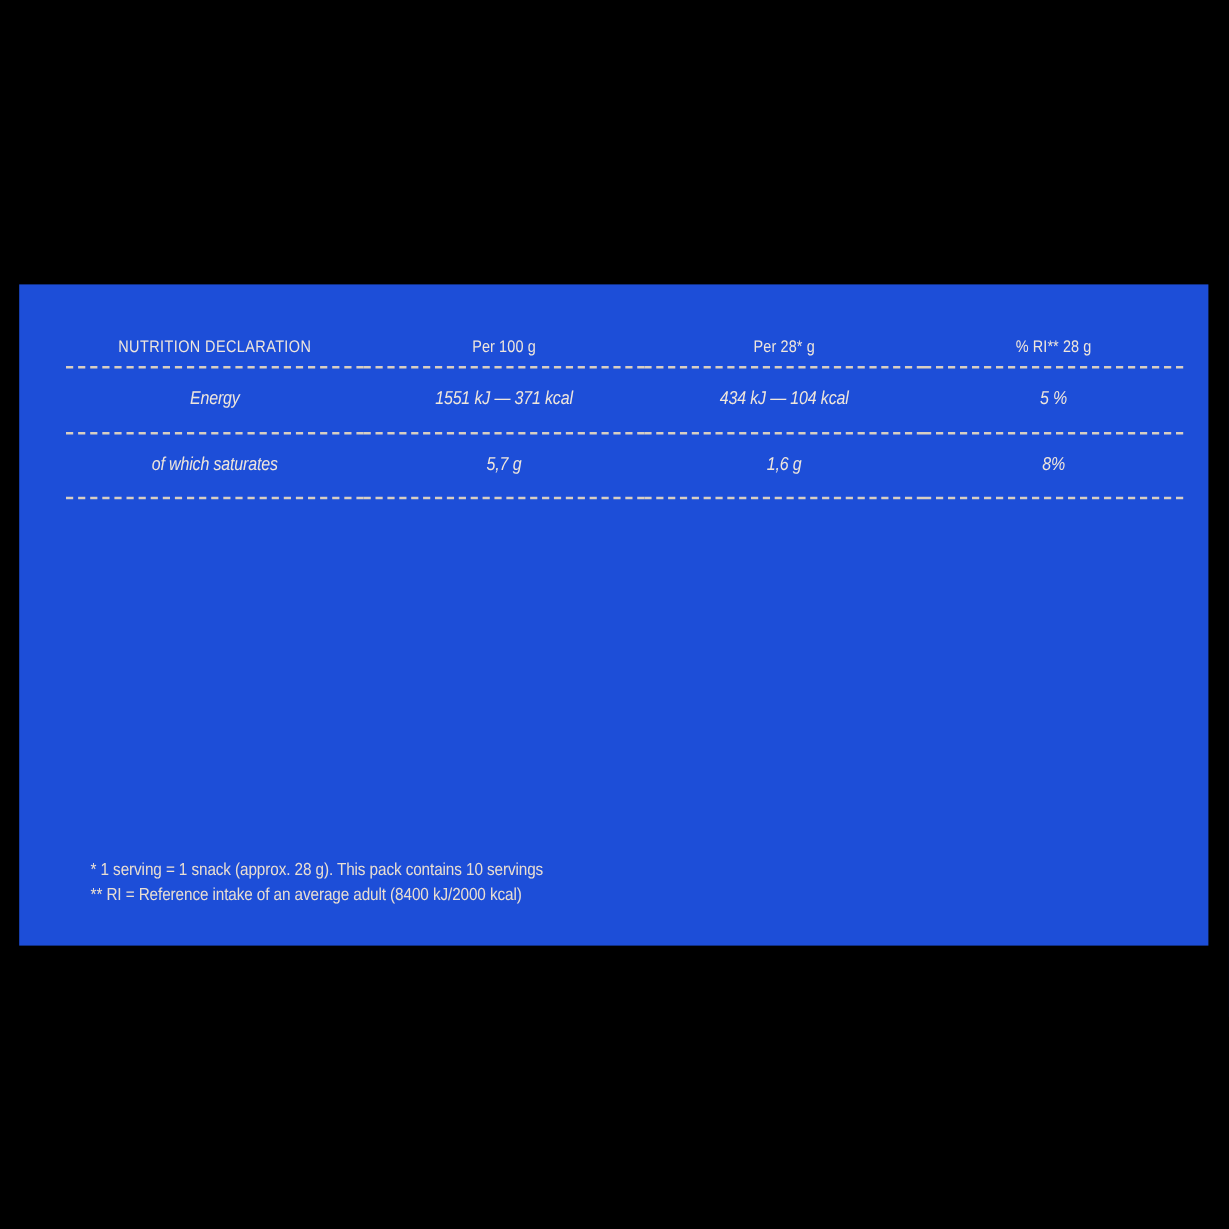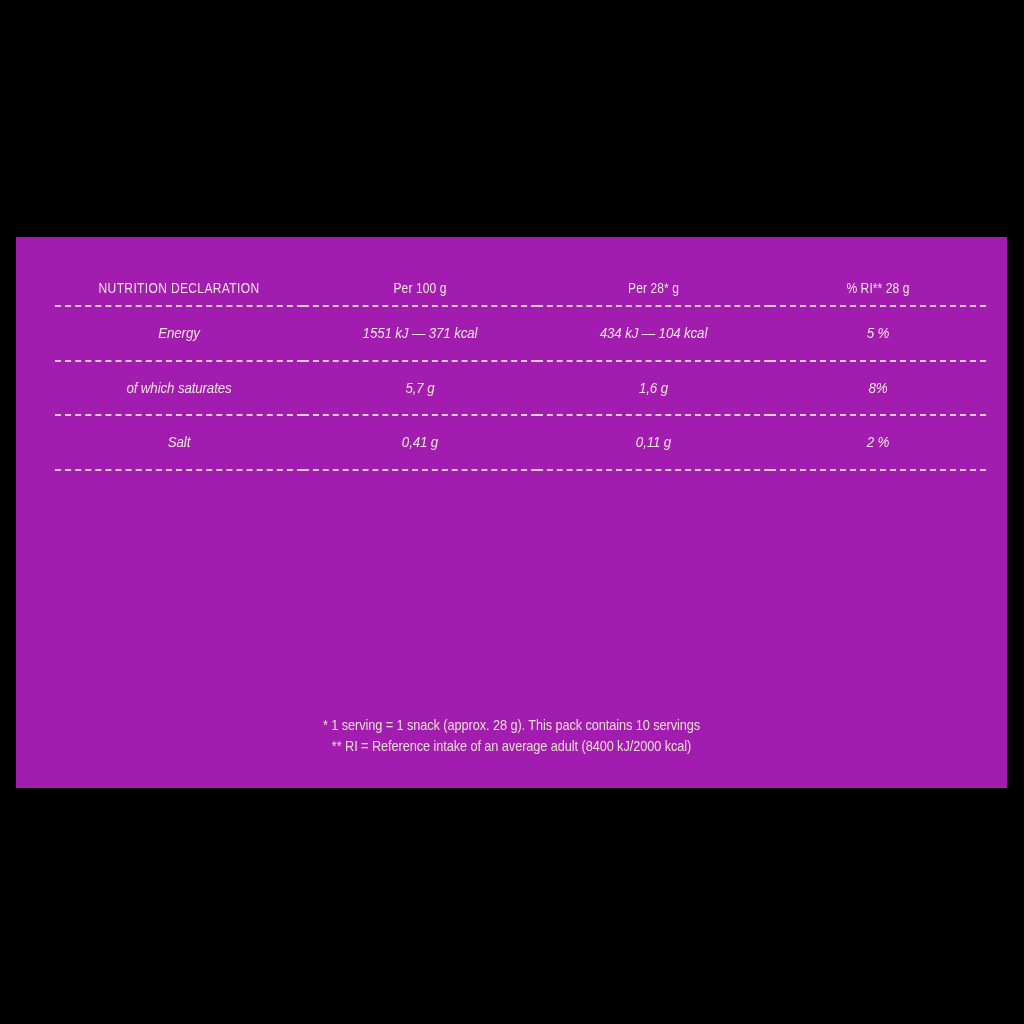--- a/index.html
+++ b/index.html
@@ -15,21 +15,21 @@
     font-family: "Liberation Sans", sans-serif;
   }
 
   
   #nutrition-panel {
     position: absolute;
     left: 16px;
     top: 237px;
     width: 991px;
     height: 551px;
-    background: #a21caf;
+    background: #1d4ed8;
     box-sizing: border-box;
     padding-left: 26px;
   }
 
   
   #nutrition-table {
     position: absolute;
     left: 39px;              
     top: 34px;               
     width: 931px;            
@@ -82,21 +82,21 @@
     border-bottom-width: 2px;
     border-bottom-color: #d8cec2;
   }
 
   
   #footnotes {
     position: absolute;
     left: 0;
     top: 478px;              
     width: 991px;
-    text-align: center;
+    text-align: left;
   }
   #footnotes .fn-line {
     color: #e9ded2;
     font-family: "Liberation Sans", sans-serif;
     font-size: 14.5px;
     line-height: 21px;
     letter-spacing: -0.1px;
     white-space: nowrap;
     transform: scaleX(0.88);
   }
@@ -127,26 +127,20 @@
         <td>1551 kJ — 371 kcal</td>
         <td>434 kJ — 104 kcal</td>
         <td>5 %</td>
       </tr>
       <tr>
         <td>of which saturates</td>
         <td>5,7 g</td>
         <td>1,6 g</td>
         <td>8%</td>
       </tr>
-      <tr>
-        <td>Salt</td>
-        <td>0,41 g</td>
-        <td>0,11 g</td>
-        <td>2 %</td>
-      </tr>
     </tbody>
   </table>
 
   <div id="footnotes">
     <div class="fn-line">* 1 serving = 1 snack (approx. 28 g). This pack contains 10 servings</div>
     <div class="fn-line">** RI = Reference intake of an average adult (8400 kJ/2000 kcal)</div>
   </div>
 
 </div>
 

